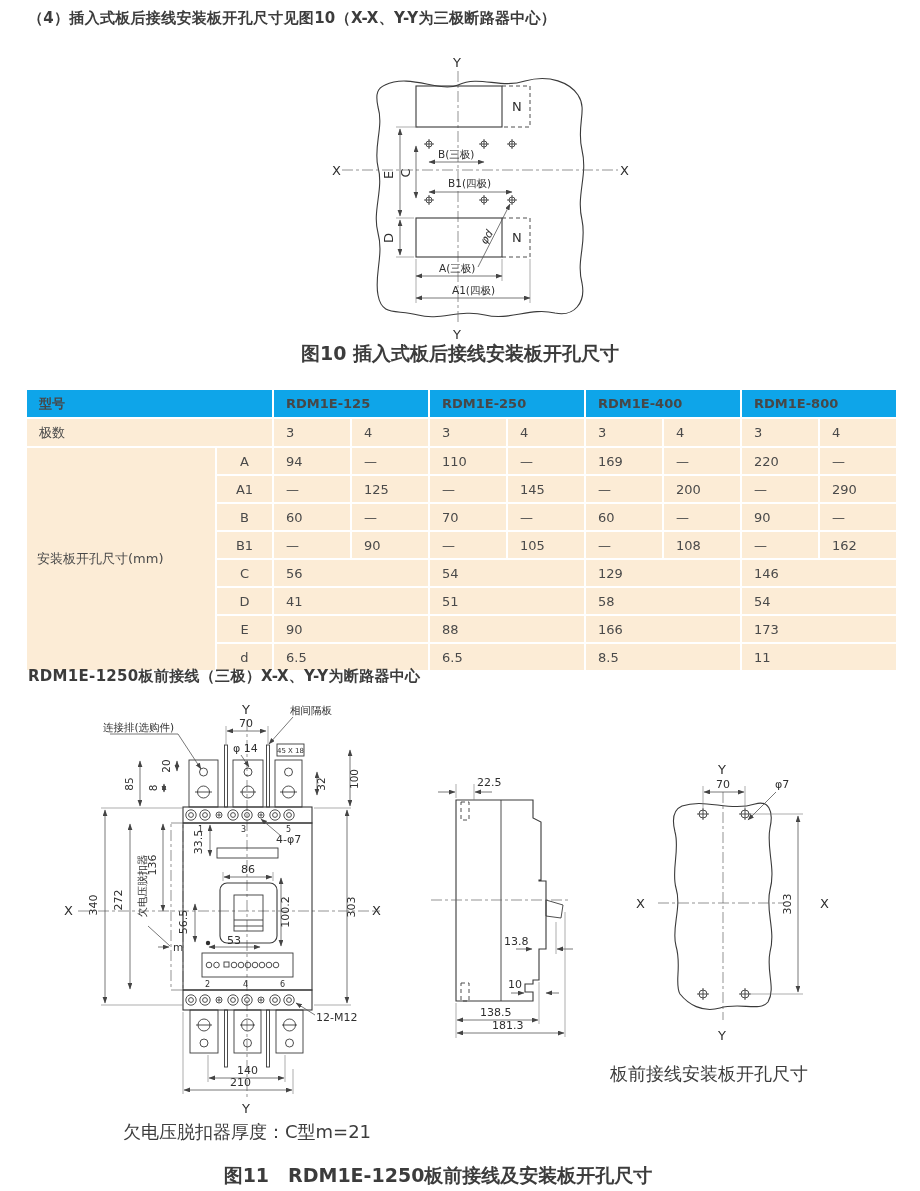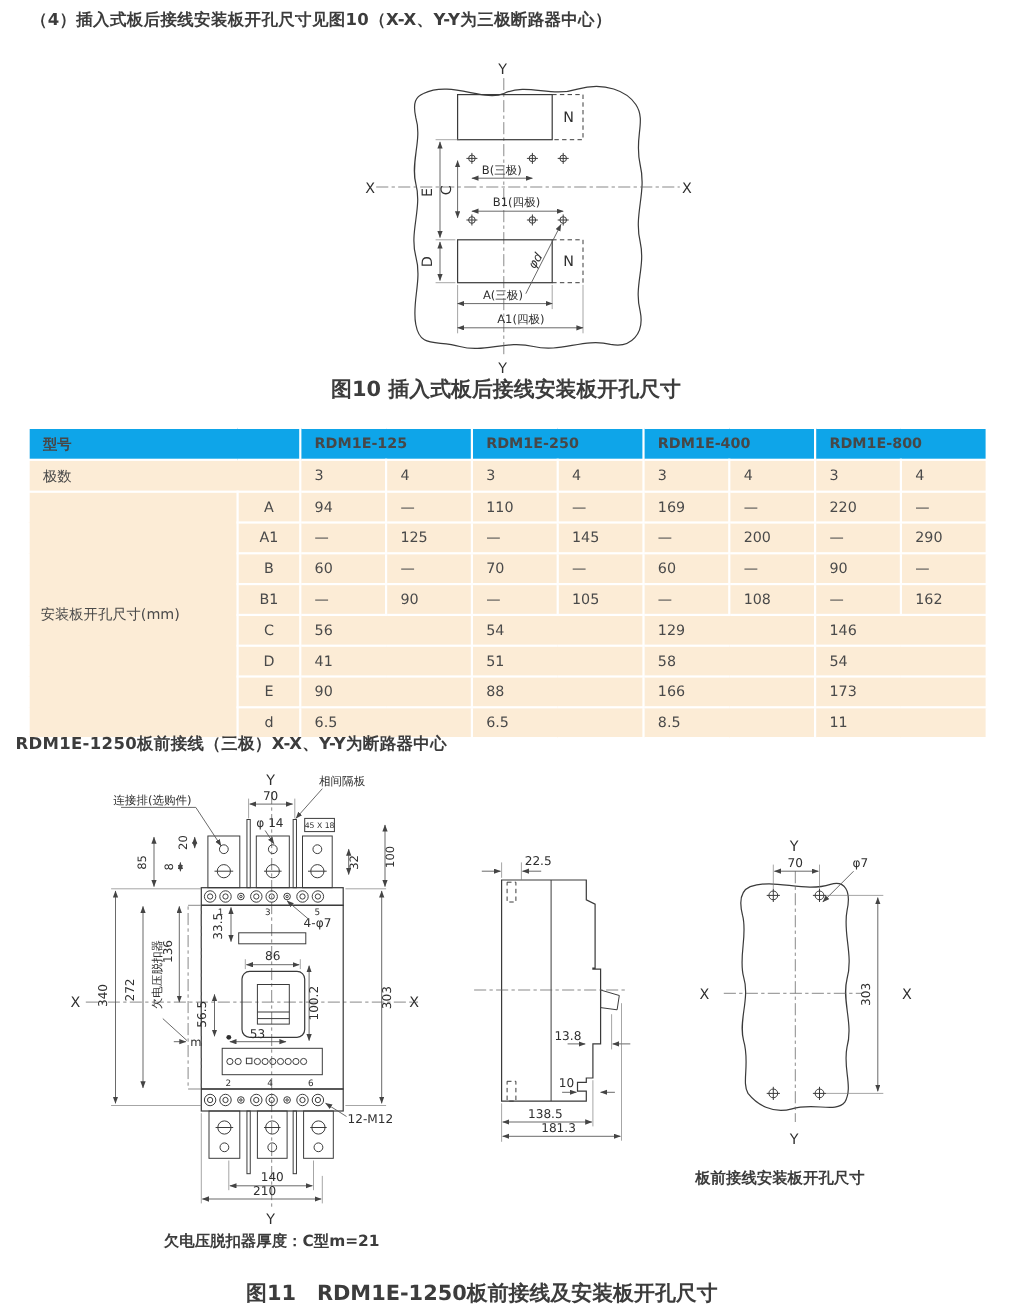--- a/index.html
+++ b/index.html
@@ -1,21 +1,21 @@
 <!DOCTYPE html>
 <html><head>
 <meta charset="utf-8">
 <style>
   html,body{margin:0;padding:0}
   body{width:920px;height:1191px;position:relative;background:#ffffff;
        font-family:"DejaVu Sans","Liberation Sans",sans-serif;color:#3c3c3c;overflow:hidden}
   .abs{position:absolute}
   .h1{font-size:15px;font-weight:600;letter-spacing:.3px;white-space:nowrap}
   .cap{font-size:19px;font-weight:600;transform:translateX(-50%);white-space:nowrap}
-  .note{font-size:14px;font-weight:700;transform:translateX(-50%);white-space:nowrap}
+  .note{font-size:18px;font-weight:400;transform:translateX(-50%);white-space:nowrap}
   svg{position:absolute;overflow:visible}
   
   table{border-collapse:collapse;table-layout:fixed;font-size:13px;color:#4a4a4a}
   td{border:2px solid #ffffff;background:#fcecd6;height:26px;padding:0 0 0 12px;white-space:nowrap}
   tr.hdr1 td{background:#0ea5e9;height:27px;font-weight:600;color:#474747}
   tr.hdr2 td{height:27px}
   td.grp{vertical-align:middle;padding-left:10px}
   td.p{text-align:center;padding:0}
   
   .ln{fill:none;stroke:#3a3a3a;stroke-width:1.1}
@@ -218,21 +218,21 @@
   <tr>
     <td class="p">d</td>
     <td colspan="2">6.5</td>
     <td colspan="2">6.5</td>
     <td colspan="2">8.5</td>
     <td colspan="2">11</td>
   </tr>
 </tbody>
   </table>
 
-<div class="abs h1" style="left:14px;top:667px">RDM1E-1250板前接线（三极）X-X、Y-Y为断路器中心</div>
+<div class="abs h1" style="left:28px;top:667px">RDM1E-1250板前接线（三极）X-X、Y-Y为断路器中心</div>
 
 <svg class="abs" style="left:60px;top:700px" width="350" height="420" viewBox="0 0 350 420">
   <defs>
     <marker id="arrB" markerWidth="9" markerHeight="8" refX="7.5" refY="3" orient="auto-start-reverse">
       <path d="M0,0 L8,3 L0,6 Z" fill="#444"></path>
     </marker>
   </defs>
 
   <line class="cl" x1="187" y1="20" x2="187" y2="400"></line>
   <line class="cl" x1="18" y1="211" x2="320" y2="211"></line>

